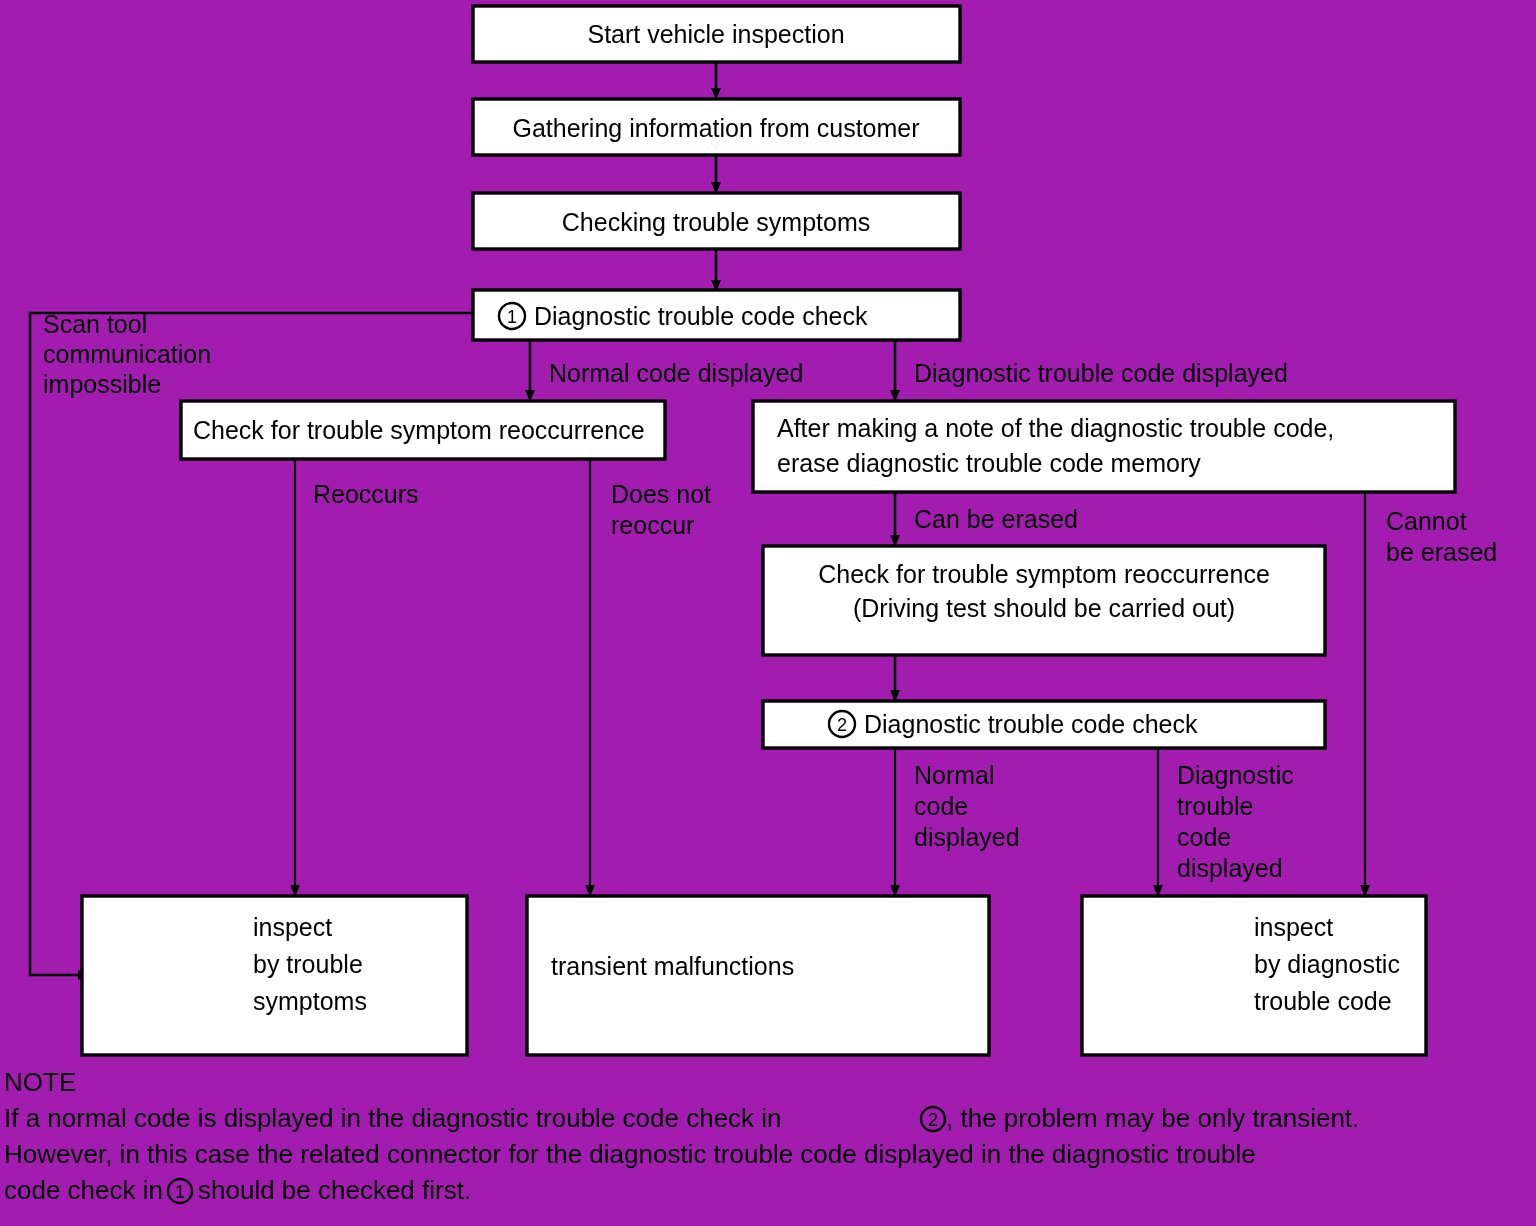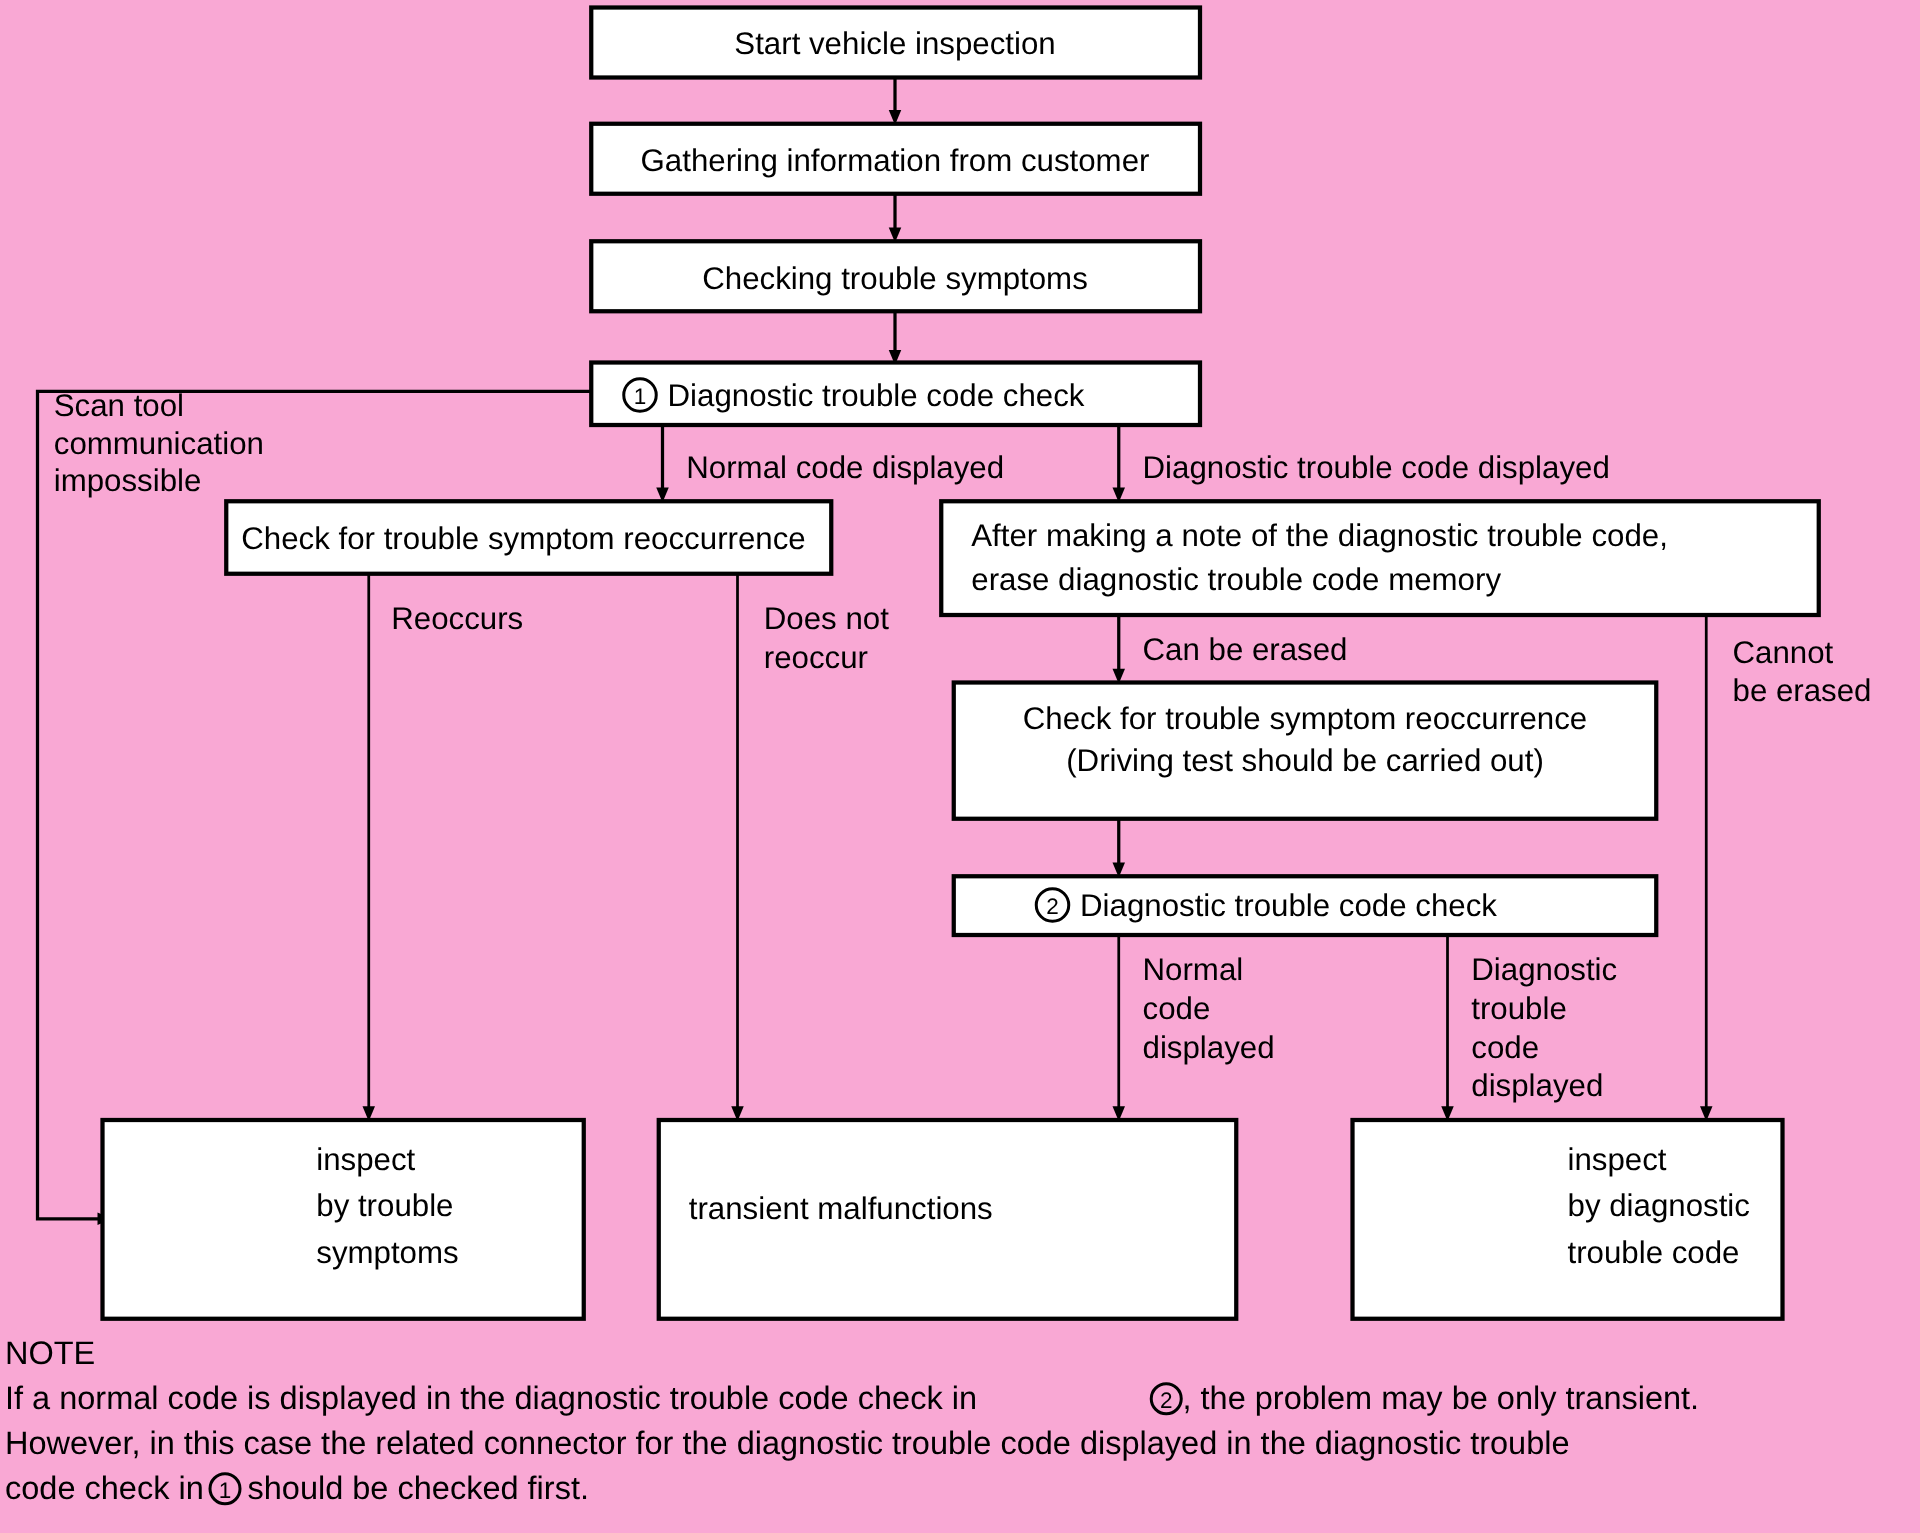--- a/index.html
+++ b/index.html
@@ -1,17 +1,17 @@
 <!DOCTYPE html>
 <html><head>
 <meta charset="utf-8">
 <style>
   html,body{margin:0;padding:0;background:#ffffff;}
   body{width:1536px;height:1226px;font-family:"Liberation Sans",sans-serif;color:#000;}
-  #stage{position:relative;width:1536px;height:1226px;overflow:hidden;background:#f9a8d4;}
+  #stage{position:relative;width:1536px;height:1226px;overflow:hidden;background:#a21caf;}
   svg#flow{position:absolute;left:0;top:0;width:1536px;height:1226px;}
   .bx{fill:#ffffff;stroke:#000000;stroke-width:3.4;}
   .ln{stroke:#000000;stroke-width:2.6;fill:none;}
   .ln-thin{stroke:#000000;stroke-width:2.2;fill:none;}
   .ar{fill:#000000;}
   text{font-family:"Liberation Sans",sans-serif;fill:#000;}
   .t-box{font-size:25px;}
   .t-lbl{font-size:25px;}
   .t-note{font-size:26px;}
   .t-notehead{font-size:26px;}

